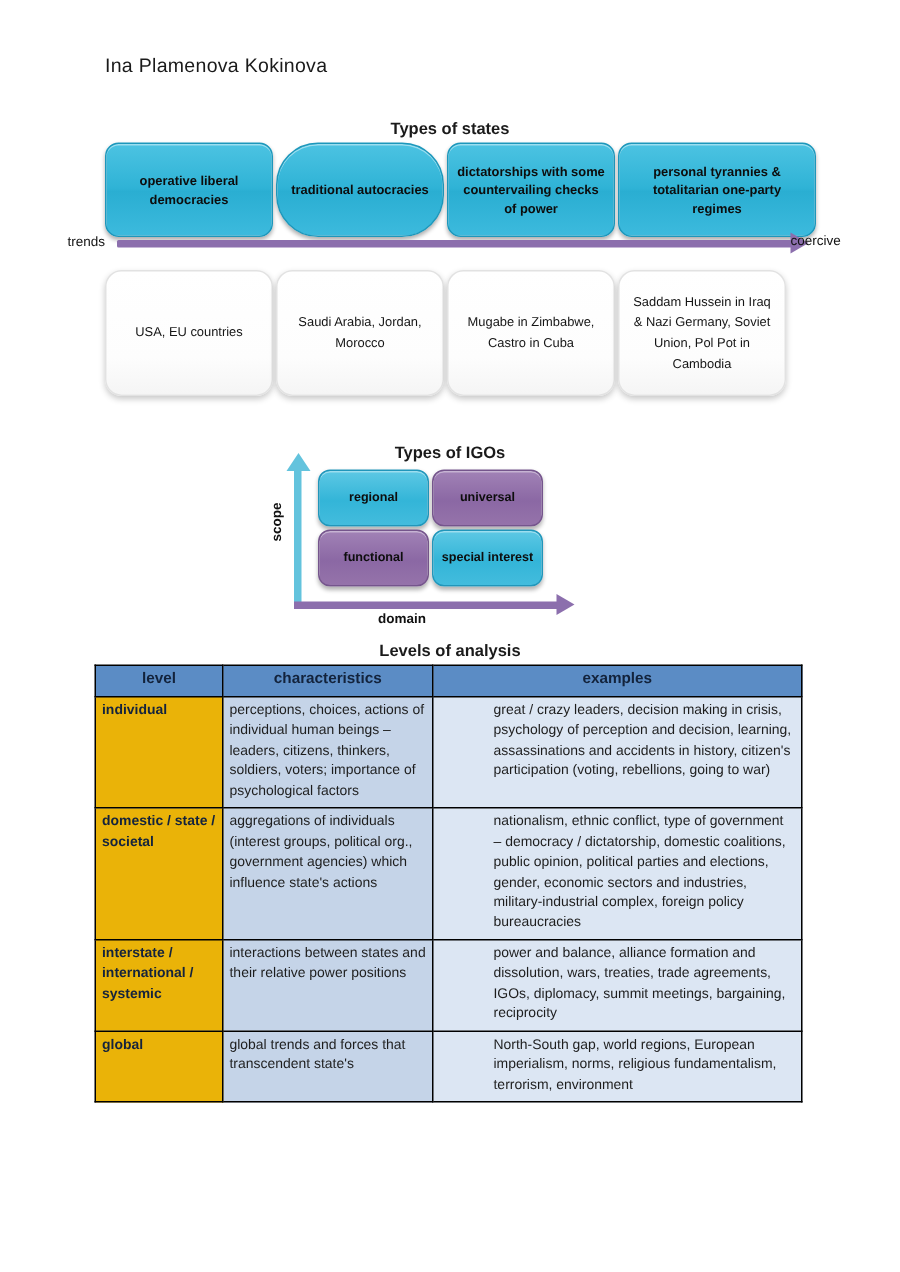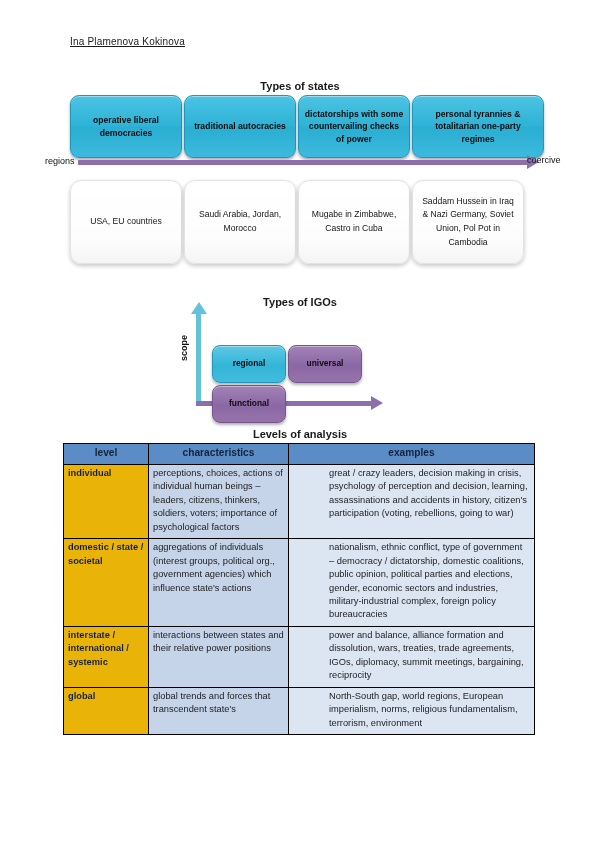--- a/index.html
+++ b/index.html
@@ -5,21 +5,21 @@
   html,body{margin:0;padding:0;}
   body{
     width:600px;height:848px;background:#ffffff;
     font-family:"Liberation Sans", sans-serif;
     color:#000;position:relative;overflow:hidden;
   }
 
   
   .author{
     position:absolute;left:70px;top:36px;
-    font-size:10px;letter-spacing:.2px;color:#1a1a1a;text-decoration:underline;
+    font-size:13px;letter-spacing:.2px;color:#1a1a1a;
   }
 
   
   .sec-title{
     position:absolute;width:100%;text-align:center;
     font-size:11px;font-weight:bold;color:#1a1a1a;
   }
   #title-states{top:80px;left:0;}
   #title-igos{top:296px;left:0;}
   #title-levels{top:428px;left:0;}
@@ -29,21 +29,21 @@
   .tealbox{
     position:absolute;top:0;height:63px;
     background:linear-gradient(180deg,#4cc3e2 0%,#2fb3d6 48%,#2aaed2 52%,#3cbadd 100%);
     border:1px solid #1d97bb;border-radius:9px;
     box-shadow:0 2px 3px rgba(0,0,0,.32), inset 0 1px 0 rgba(255,255,255,.45);
     display:flex;align-items:center;justify-content:center;
     text-align:center;font-size:8.6px;font-weight:bold;line-height:1.45;
     color:#0d0d0d;padding:2px 5px;box-sizing:border-box;
   }
   .tb0{left:0px;width:112px;}
-  .tb1{left:114px;width:112px;}
+  .tb1{left:114px;width:112px;border-radius:28px;}
   .tb2{left:228px;width:112px;}
   .tb3{left:342px;width:132px;}
 
   
   .axis-h{
     position:absolute;left:78px;top:160px;width:450px;height:5px;
     background:#8c6fad;border-radius:1px;
   }
   .axis-h:after{
     content:"";position:absolute;right:-11px;top:-5px;
@@ -93,21 +93,21 @@
     color:#111;transform:rotate(-90deg);transform-origin:center;
   }
   .igo-lbl-domain{
     position:absolute;left:62px;top:102px;font-size:9px;font-weight:bold;color:#111;text-align:center;
   }
   .igobox{
     position:absolute;width:74px;height:38px;border-radius:8px;
     display:flex;align-items:center;justify-content:center;text-align:center;
     font-size:8.4px;font-weight:bold;line-height:1.4;color:#0d0d0d;
     box-shadow:0 2px 3px rgba(0,0,0,.3), inset 0 1px 0 rgba(255,255,255,.4);
-    box-sizing:border-box;padding:1px 3px;margin-top:32px;
+    box-sizing:border-box;padding:1px 3px;
   }
   .c-teal{background:linear-gradient(180deg,#5dc8e4 0%,#33b5d8 55%,#43bcdd 100%);border:1px solid #2196ba;}
   .c-purple{background:linear-gradient(180deg,#a182b6 0%,#8b68a4 55%,#9573aa 100%);border:1px solid #75558c;}
   .ig00{left:22px;top:8px;}
   .ig01{left:98px;top:8px;}
   .ig10{left:22px;top:48px;}
   .ig11{left:98px;top:48px;}
 
   
   .tbl{
@@ -137,41 +137,42 @@
 <div class="sec-title" id="title-states">Types of states</div>
 
 <div class="states-row">
   <div class="tealbox tb0">operative  liberal democracies</div>
   <div class="tealbox tb1">traditional autocracies</div>
   <div class="tealbox tb2">dictatorships with some countervailing checks of power</div>
   <div class="tealbox tb3">personal tyrannies &amp; totalitarian one-party regimes</div>
 </div>
 
 <div class="axis-h"></div>
-<div class="axis-lbl" id="lbl-liberal">regions</div>
+<div class="axis-lbl" id="lbl-liberal">trends</div>
 <div class="axis-lbl" id="lbl-coercive">coercive</div>
 
 <div class="states-row2">
   <div class="whitebox wb0">USA, EU countries</div>
   <div class="whitebox wb1">Saudi Arabia, Jordan, Morocco</div>
   <div class="whitebox wb2">Mugabe in Zimbabwe, Castro in Cuba</div>
   <div class="whitebox wb3">Saddam Hussein in Iraq &amp; Nazi Germany, Soviet Union, Pol Pot in Cambodia</div>
 </div>
 
 <div class="sec-title" id="title-igos">Types of IGOs</div>
 
 <div class="igo-wrap">
   <div class="igo-vaxis"></div>
   <div class="igo-haxis"></div>
   <div class="igo-lbl-scope">scope</div>
   <div class="igo-lbl-domain">domain</div>
 
   <div class="igobox c-teal ig00">regional</div>
   <div class="igobox c-purple ig01">universal</div>
   <div class="igobox c-purple ig10">functional</div>
+  <div class="igobox c-teal ig11">special interest</div>
 </div>
 
 <div class="sec-title" id="title-levels">Levels of analysis</div>
 
 <table class="tbl">
   <colgroup>
     <col class="col-a">
       <col class="col-b">
       <col class="col-c">
   </colgroup>

